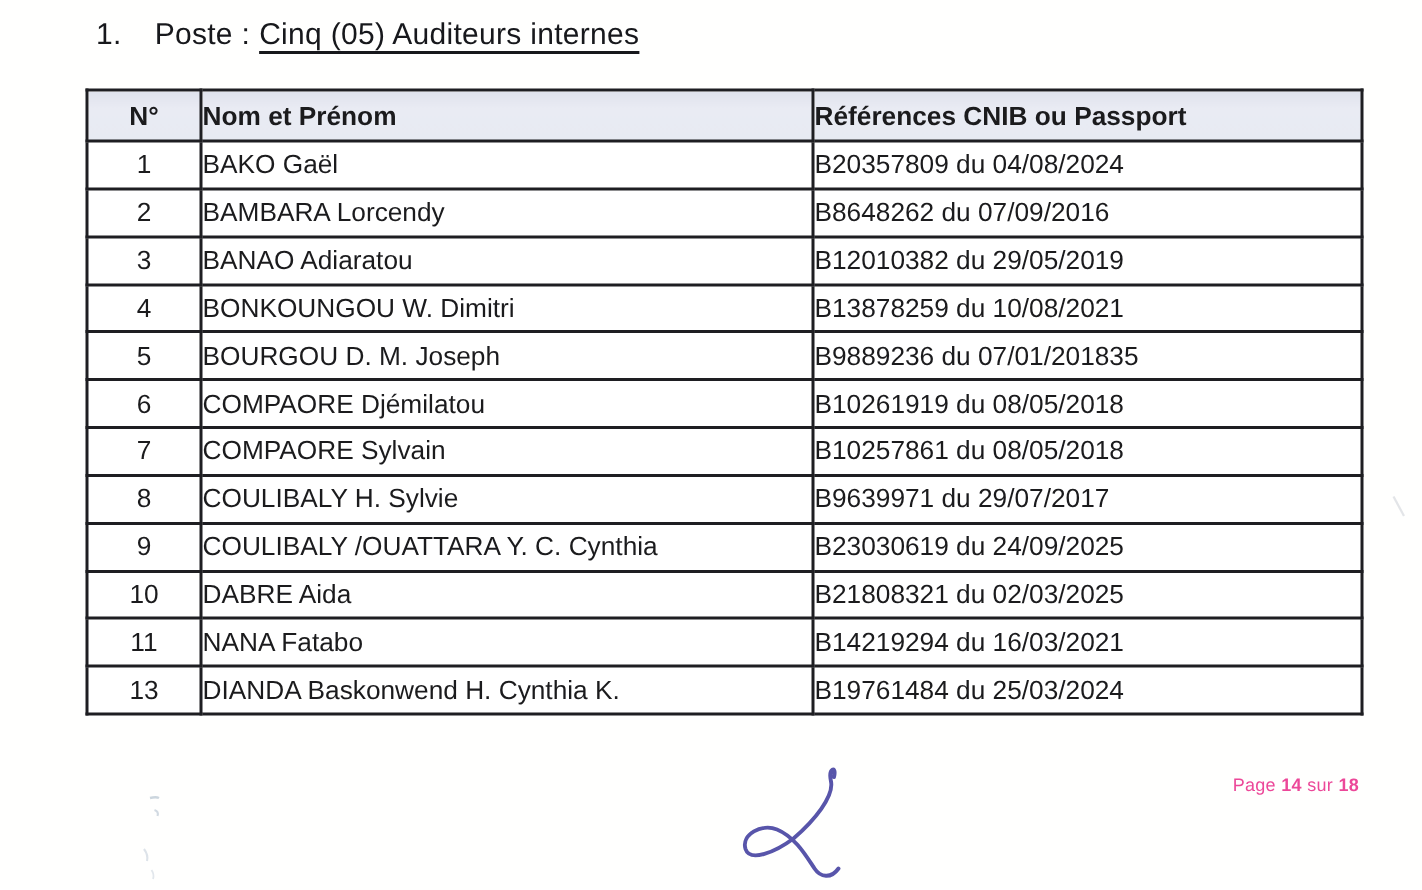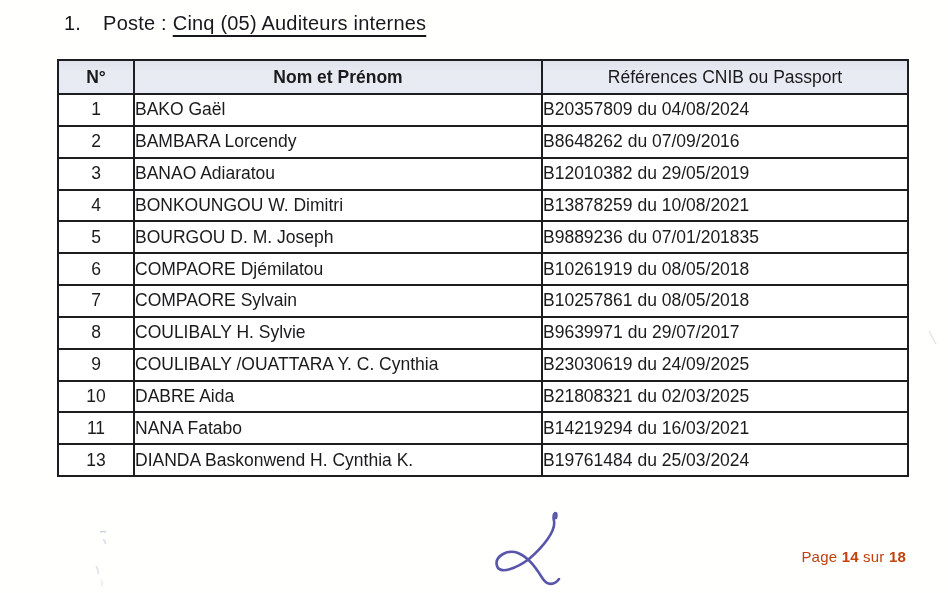--- a/index.html
+++ b/index.html
@@ -50,42 +50,42 @@
   }
   table.roster th, table.roster td {
     border: 2px solid #1e1e22;
     padding: 0;
     overflow: hidden;
     white-space: nowrap;
   }
   table.roster thead th {
     height: 32px;
     background: linear-gradient(180deg, #dfe2ec 0%, #e9ebf3 35%, #e7eaf2 100%);
-    text-align: center;
+    text-align: left;
     font-weight: bold;
   }
   table.roster thead th.col-num {
     text-align: center;
   }
   table.roster thead th.col-ref {
-    font-weight: normal;
+    font-weight: bold;
   }
   table.roster td {
     height: 29.85px;
     background: #ffffff;
   }
   .col-num { text-align: center; }
   td.col-name, th.col-name, td.col-ref, th.col-ref { padding-left: 10px; }
   
   .page-footer {
     position: absolute;
-    top: 548px;
+    top: 516px;
     right: 42px;
-    font-size: 15px;
-    color: #c2410c;
+    font-size: 12px;
+    color: #ec4899;
     letter-spacing: 0.2px;
   }
   .page-footer b { font-weight: bold; }
   
   .signature {
     position: absolute;
     left: 455px;
     top: 505px;
     width: 130px;
     height: 88px;

